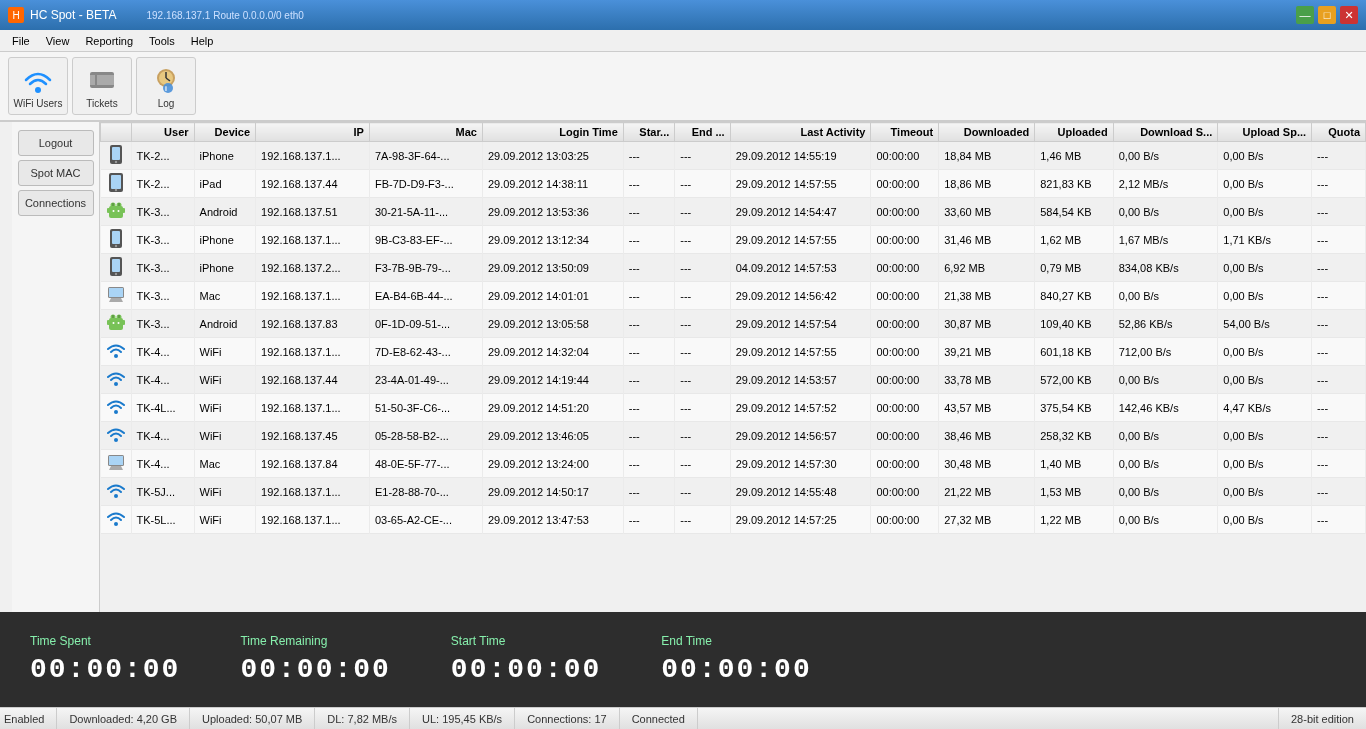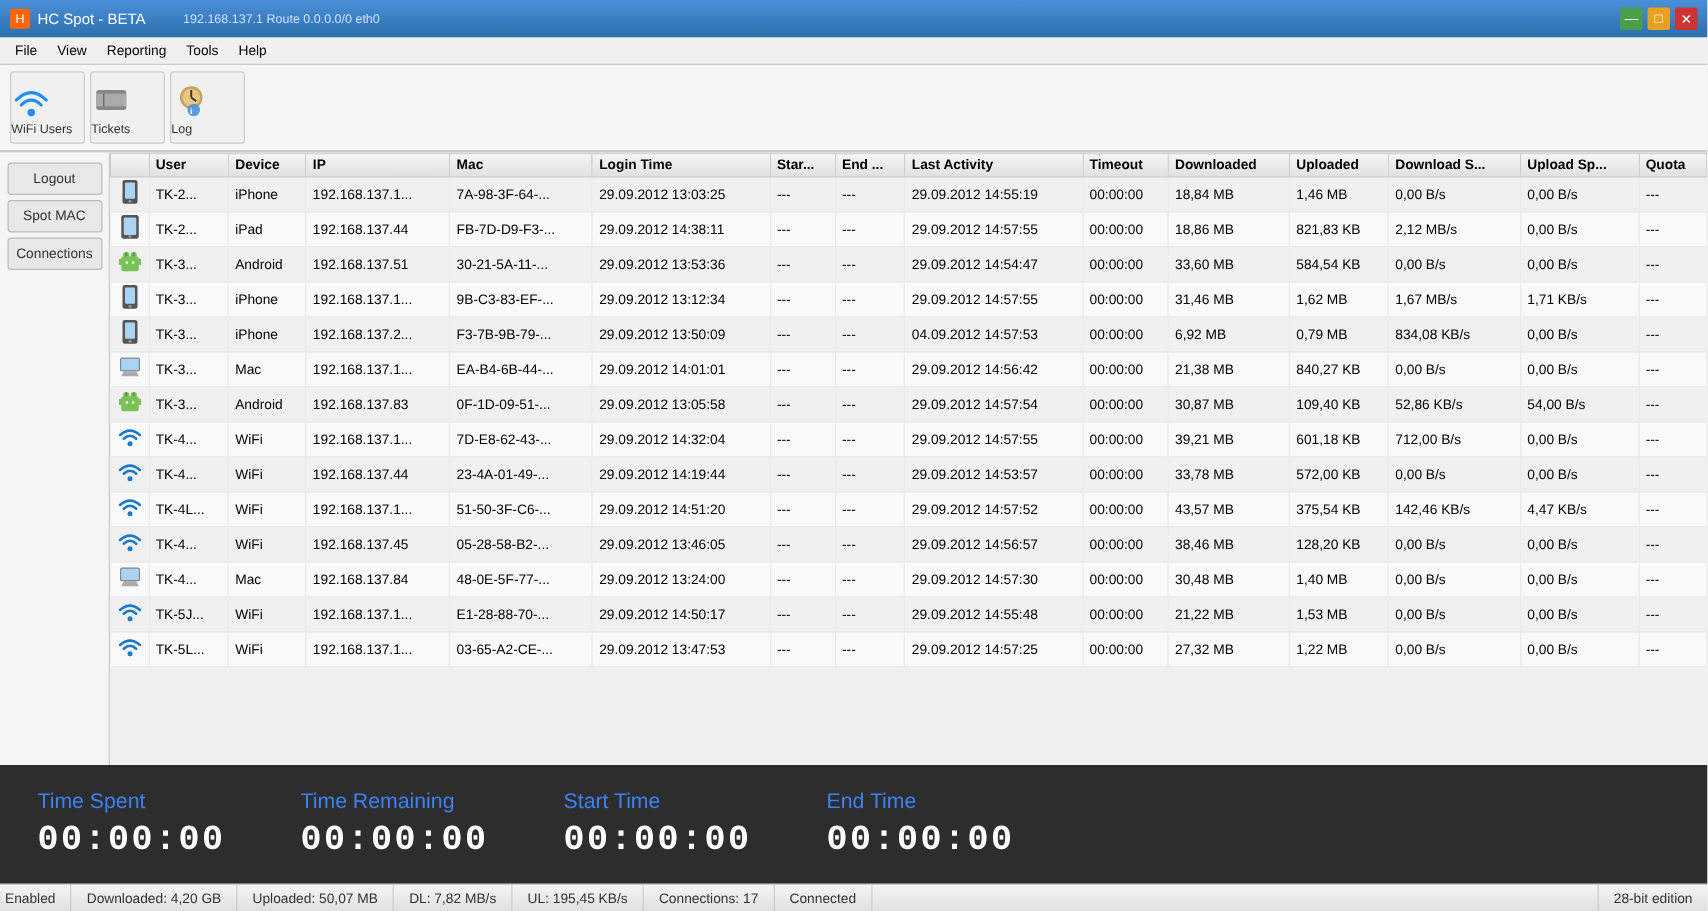--- a/index.html
+++ b/index.html
@@ -14,41 +14,41 @@
     .titlebar-btn.min { background: #4a9f4a; color: white; }
     .titlebar-btn.max { background: #e8a020; color: white; }
     .titlebar-btn.close { background: #cc3333; color: white; }
 
     
     .menubar { height: 22px; background: #f0f0f0; display: flex; align-items: center; padding: 0 4px; border-bottom: 1px solid #ccc; }
     .menubar-item { padding: 2px 8px; cursor: pointer; font-size: 11px; color: #000; }
 
     
     .toolbar { height: 70px; background: #f5f5f5; border-bottom: 2px solid #ccc; display: flex; align-items: center; padding: 4px 8px; gap: 4px; }
-    .toolbar-btn { display: flex; flex-direction: column; align-items: flex-start; justify-content: center; width: 60px; height: 58px; border: 1px solid #ccc; background: #f0f0f0; cursor: pointer; border-radius: 3px; gap: 2px; }
+    .toolbar-btn { display: flex; flex-direction: column; align-items: center; justify-content: center; width: 60px; height: 58px; border: 1px solid #ccc; background: #f0f0f0; cursor: pointer; border-radius: 3px; gap: 2px; }
     .toolbar-btn-icon { width: 32px; height: 32px; display: flex; align-items: center; justify-content: center; }
     .toolbar-btn-label { font-size: 10px; color: #333; }
 
     
     .main { display: flex; flex: 1; overflow: hidden; }
 
     
-    .sidebar { width: 88px; background: #f5f5f5; border-right: 1px solid #ccc; display: flex; flex-direction: column; align-items: center; padding: 8px 4px; gap: 4px; }
+    .sidebar { width: 88px; background: #f5f5f5; border-right: 1px solid #ccc; display: flex; flex-direction: column; align-items: center; padding: 8px 4px; gap: 4px; margin-left: 12px; }
     .sidebar-btn { width: 76px; height: 26px; background: #e8e8e8; border: 1px solid #bbb; border-radius: 3px; cursor: pointer; font-size: 11px; text-align: center; line-height: 24px; color: #333; }
     table { width: 100%; border-collapse: collapse; font-size: 11px; }
-    thead th { background: linear-gradient(to bottom, #f5f5f5, #e0e0e0); border: 1px solid #ccc; padding: 3px 5px; text-align: left; font-weight: bold; white-space: nowrap; position: sticky; top: 0; z-index: 1; cursor: pointer; user-select: none; }
+    thead th { background: linear-gradient(to bottom, #f5f5f5, #e0e0e0); border: 1px solid #ccc; padding: 3px 5px; text-align: right; font-weight: bold; white-space: nowrap; position: sticky; top: 0; z-index: 1; cursor: pointer; user-select: none; }
     tbody tr { border-bottom: 1px solid #e8e8e8; }
     tbody tr:nth-child(even) { background: #f9f9f9; }
     tbody td { padding: 2px 5px; white-space: nowrap; border-right: 1px solid #ebebeb; height: 28px; }
     .cell-icon { width: 20px; text-align: center; }
 
     
     .stats-bar { height: 95px; background: #2d2d2d; color: white; display: flex; align-items: center; padding: 0 30px; gap: 60px; }
     .stat-group { display: flex; flex-direction: column; align-items: flex-start; gap: 6px; }
-    .stat-label { font-size: 17px; color: #3b82f6; }
+    .stat-label { font-size: 12px; color: #86efac; }
     .stat-value { font-size: 28px; font-weight: bold; font-family: 'Courier New', monospace; color: white; letter-spacing: 2px; }
 
     
     .statusbar { height: 22px; background: linear-gradient(to bottom, #f5f5f5, #e0e0e0); border-top: 1px solid #ccc; display: flex; align-items: center; padding: 0 0; gap: 0; font-size: 11px; color: #333; }
     .status-item { padding: 0 12px; border-right: 1px solid #ccc; height: 100%; display: flex; align-items: center; }
     .status-item:first-child { padding-left: 4px; }
     .status-item:last-child { margin-left: auto; border-right: none; border-left: 1px solid #ccc; }
 
     
     .table-wrapper { flex: 1; overflow-y: scroll; overflow-x: auto; }
@@ -377,21 +377,21 @@
     <td>TK-4...</td>
     <td>WiFi</td>
     <td>192.168.137.45</td>
     <td>05-28-58-B2-...</td>
     <td>29.09.2012 13:46:05</td>
     <td>---</td>
     <td>---</td>
     <td>29.09.2012 14:56:57</td>
     <td>00:00:00</td>
     <td>38,46 MB</td>
-    <td>128,20 KB</td>
+    <td>258,32 KB</td>
     <td>0,00 B/s</td>
     <td>0,00 B/s</td>
     <td>---</td>
   </tr>
           <tr>
     <td class="cell-icon"><svg width="20" height="18" viewBox="0 0 20 18">
                 <rect x="2" y="1" width="16" height="11" rx="1.5" fill="#888"></rect>
                 <rect x="3" y="2" width="14" height="9" fill="#aad4f5"></rect>
                 <polygon points="5,12 15,12 17,16 3,16" fill="#aaa"></polygon>
               </svg></td>

